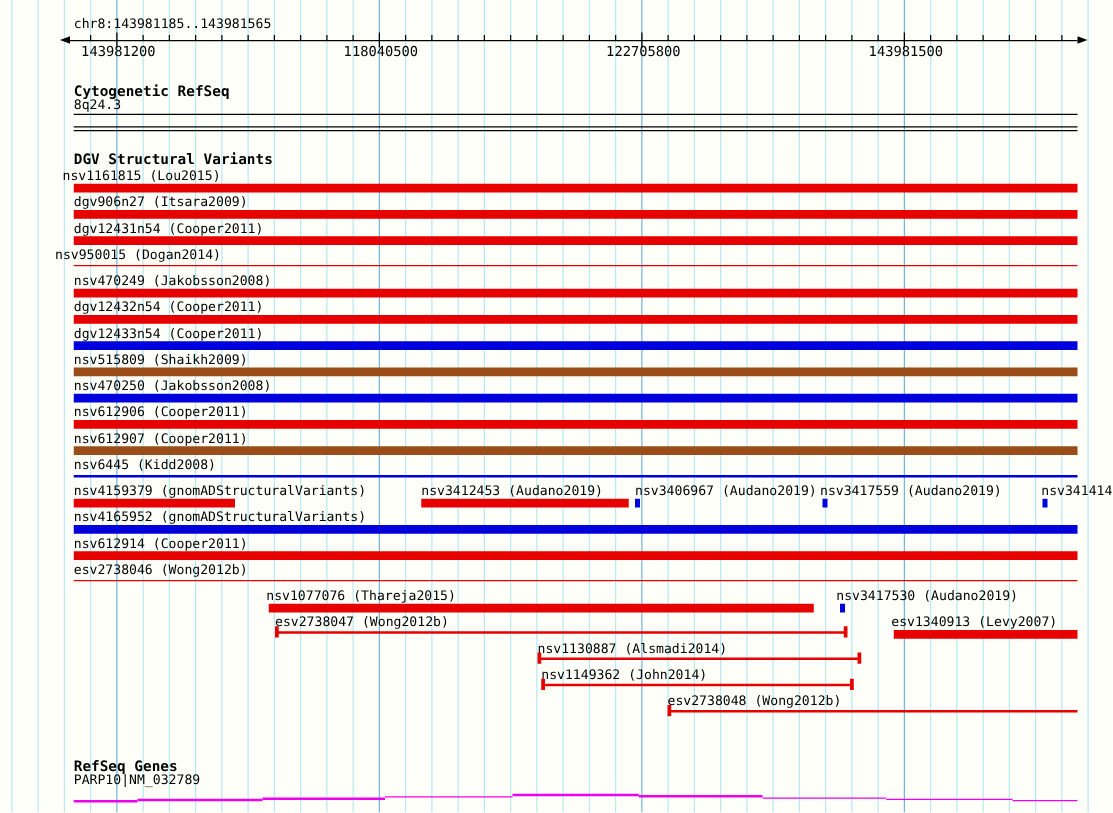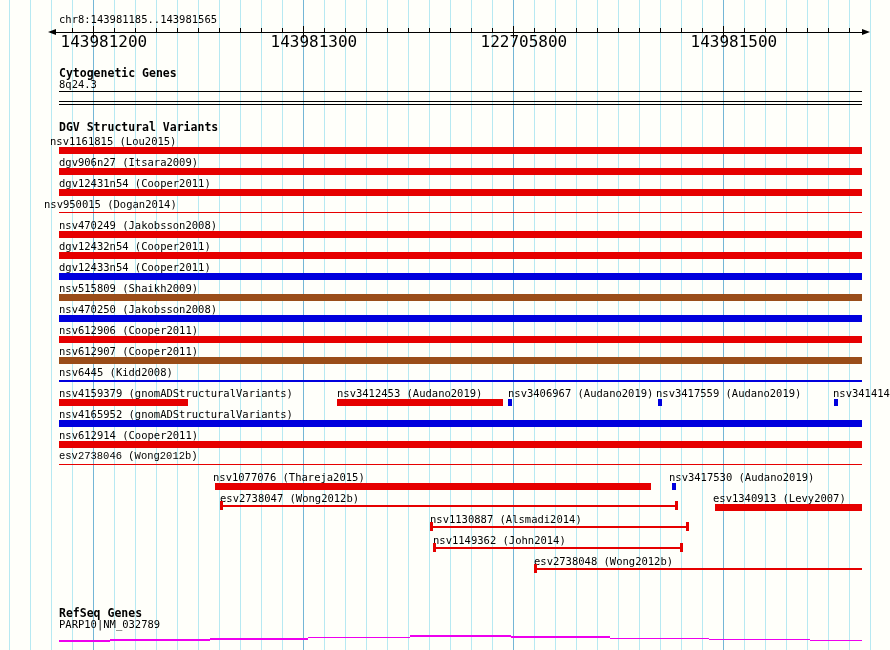--- a/index.html
+++ b/index.html
@@ -6,21 +6,21 @@
   #screen{
     position:relative;width:890px;height:650px;overflow:hidden;
     background:#fffffa;
     font-family:"DejaVu Sans Mono","Liberation Mono",monospace;
     color:#000;
   }
   .txt{position:absolute;font-size:10.5px;line-height:11px;white-space:pre;}
   .hdr{position:absolute;font-size:11.5px;line-height:12px;font-weight:bold;white-space:pre;}
   .gridline{position:absolute;top:0;height:650px;width:1px;}
   .tick{position:absolute;width:1px;background:#000;}
-  .ticklabel{position:absolute;font-size:16px;line-height:11px;width:64px;text-align:right;}
+  .ticklabel{position:absolute;font-size:11px;line-height:11px;width:64px;text-align:right;}
   .hline{position:absolute;}
   .vbar{position:absolute;}
   .arrow-left{position:absolute;width:0;height:0;border-top:3px solid transparent;border-bottom:3px solid transparent;border-right:8px solid #000;}
   .arrow-right{position:absolute;width:0;height:0;border-top:3px solid transparent;border-bottom:3px solid transparent;border-left:8px solid #000;}
 </style>
 </head>
 <body>
 
 <div id="screen">
   <div id="gridlines">
@@ -103,28 +103,28 @@
       <div class="tick" style="left: 701.5px; top: 27.5px; height: 4px;"></div>
       <div class="tick" style="left: 743.5px; top: 27.5px; height: 4px;"></div>
       <div class="tick" style="left: 764.5px; top: 27.5px; height: 4px;"></div>
       <div class="tick" style="left: 785.5px; top: 27.5px; height: 4px;"></div>
       <div class="tick" style="left: 806.5px; top: 27.5px; height: 4px;"></div>
       <div class="tick" style="left: 827.5px; top: 27.5px; height: 4px;"></div>
       <div class="tick" style="left: 848.5px; top: 27.5px; height: 4px;"></div>
       <div class="tick" style="left: 92.5px; top: 26px; height: 12px;"></div>
       <div class="ticklabel" style="left: 60.5px; top: 36px;">143981200</div>
       <div class="tick" style="left: 302.5px; top: 26px; height: 12px;"></div>
-      <div class="ticklabel" style="left: 270.5px; top: 36px;">143981300</div>
+      <div class="ticklabel" style="left: 270.5px; top: 36px;">118040500</div>
       <div class="tick" style="left: 512.5px; top: 26px; height: 12px;"></div>
       <div class="ticklabel" style="left: 480.5px; top: 36px;">122705800</div>
       <div class="tick" style="left: 722.5px; top: 26px; height: 12px;"></div>
       <div class="ticklabel" style="left: 690.5px; top: 36px;">143981500</div>
     </div>
 
-  <div class="hdr" style="left:59px;top:67px;">Cytogenetic Genes</div>
+  <div class="hdr" style="left:59px;top:67px;">Cytogenetic RefSeq</div>
   <div class="txt" style="left:59px;top:79px;">8q24.3</div>
   <div id="cyto-lines">
       <div class="hline" style="left: 59px; top: 91px; width: 803px; height: 1px; background: rgb(0, 0, 0);"></div>
       <div class="hline" style="left: 59px; top: 100.5px; width: 803px; height: 1.5px; background: rgb(0, 0, 0);"></div>
       <div class="hline" style="left: 59px; top: 103.5px; width: 803px; height: 1.5px; background: rgb(0, 0, 0);"></div>
     </div>
 
   <div class="hdr" style="left:59px;top:121px;">DGV Structural Variants</div>
   <div id="dgv-rows">
       <div class="txt" style="left: 50px; top: 136px;">nsv1161815 (Lou2015)</div>
@@ -158,21 +158,21 @@
       <div class="txt" style="left: 508px; top: 388px;">nsv3406967 (Audano2019)</div>
       <div class="vbar" style="left: 508px; top: 399px; width: 4px; height: 7px; background: rgb(0, 0, 221);"></div>
       <div class="txt" style="left: 656px; top: 388px;">nsv3417559 (Audano2019)</div>
       <div class="vbar" style="left: 658px; top: 399px; width: 4px; height: 7px; background: rgb(0, 0, 221);"></div>
       <div class="txt" style="left: 833px; top: 388px;">nsv3414141</div>
       <div class="vbar" style="left: 834px; top: 399px; width: 4px; height: 7px; background: rgb(0, 0, 221);"></div>
       <div class="txt" style="left: 59px; top: 409px;">nsv4165952 (gnomADStructuralVariants)</div>
       <div class="hline" style="left: 59px; top: 420px; width: 803px; height: 7px; background: rgb(0, 0, 221);"></div>
       <div class="txt" style="left: 59px; top: 430px;">nsv612914 (Cooper2011)</div>
       <div class="hline" style="left: 59px; top: 441px; width: 803px; height: 7px; background: rgb(230, 0, 0);"></div>
-      <div class="txt" style="left: 59px; top: 451px; font-family: Liberation Mono, monospace;">esv2738046 (Wong2012b)</div>
+      <div class="txt" style="left: 59px; top: 451px;">esv2738046 (Wong2012b)</div>
       <div class="hline" style="left: 59px; top: 464px; width: 803px; height: 1px; background: rgb(230, 0, 0);"></div>
       <div class="txt" style="left: 213px; top: 472px;">nsv1077076 (Thareja2015)</div>
       <div class="hline" style="left: 215px; top: 483px; width: 436px; height: 7px; background: rgb(230, 0, 0);"></div>
       <div class="txt" style="left: 669px; top: 472px;">nsv3417530 (Audano2019)</div>
       <div class="vbar" style="left: 672px; top: 483px; width: 4px; height: 7px; background: rgb(0, 0, 221);"></div>
       <div class="txt" style="left: 220px; top: 493px;">esv2738047 (Wong2012b)</div>
       <div class="hline" style="left: 221px; top: 505px; width: 456px; height: 1.5px; background: rgb(230, 0, 0);"></div>
       <div class="vbar" style="left: 220px; top: 501px; width: 3px; height: 9px; background: rgb(230, 0, 0);"></div>
       <div class="vbar" style="left: 675px; top: 501px; width: 3px; height: 9px; background: rgb(230, 0, 0);"></div>
       <div class="txt" style="left: 713px; top: 493px;">esv1340913 (Levy2007)</div>

